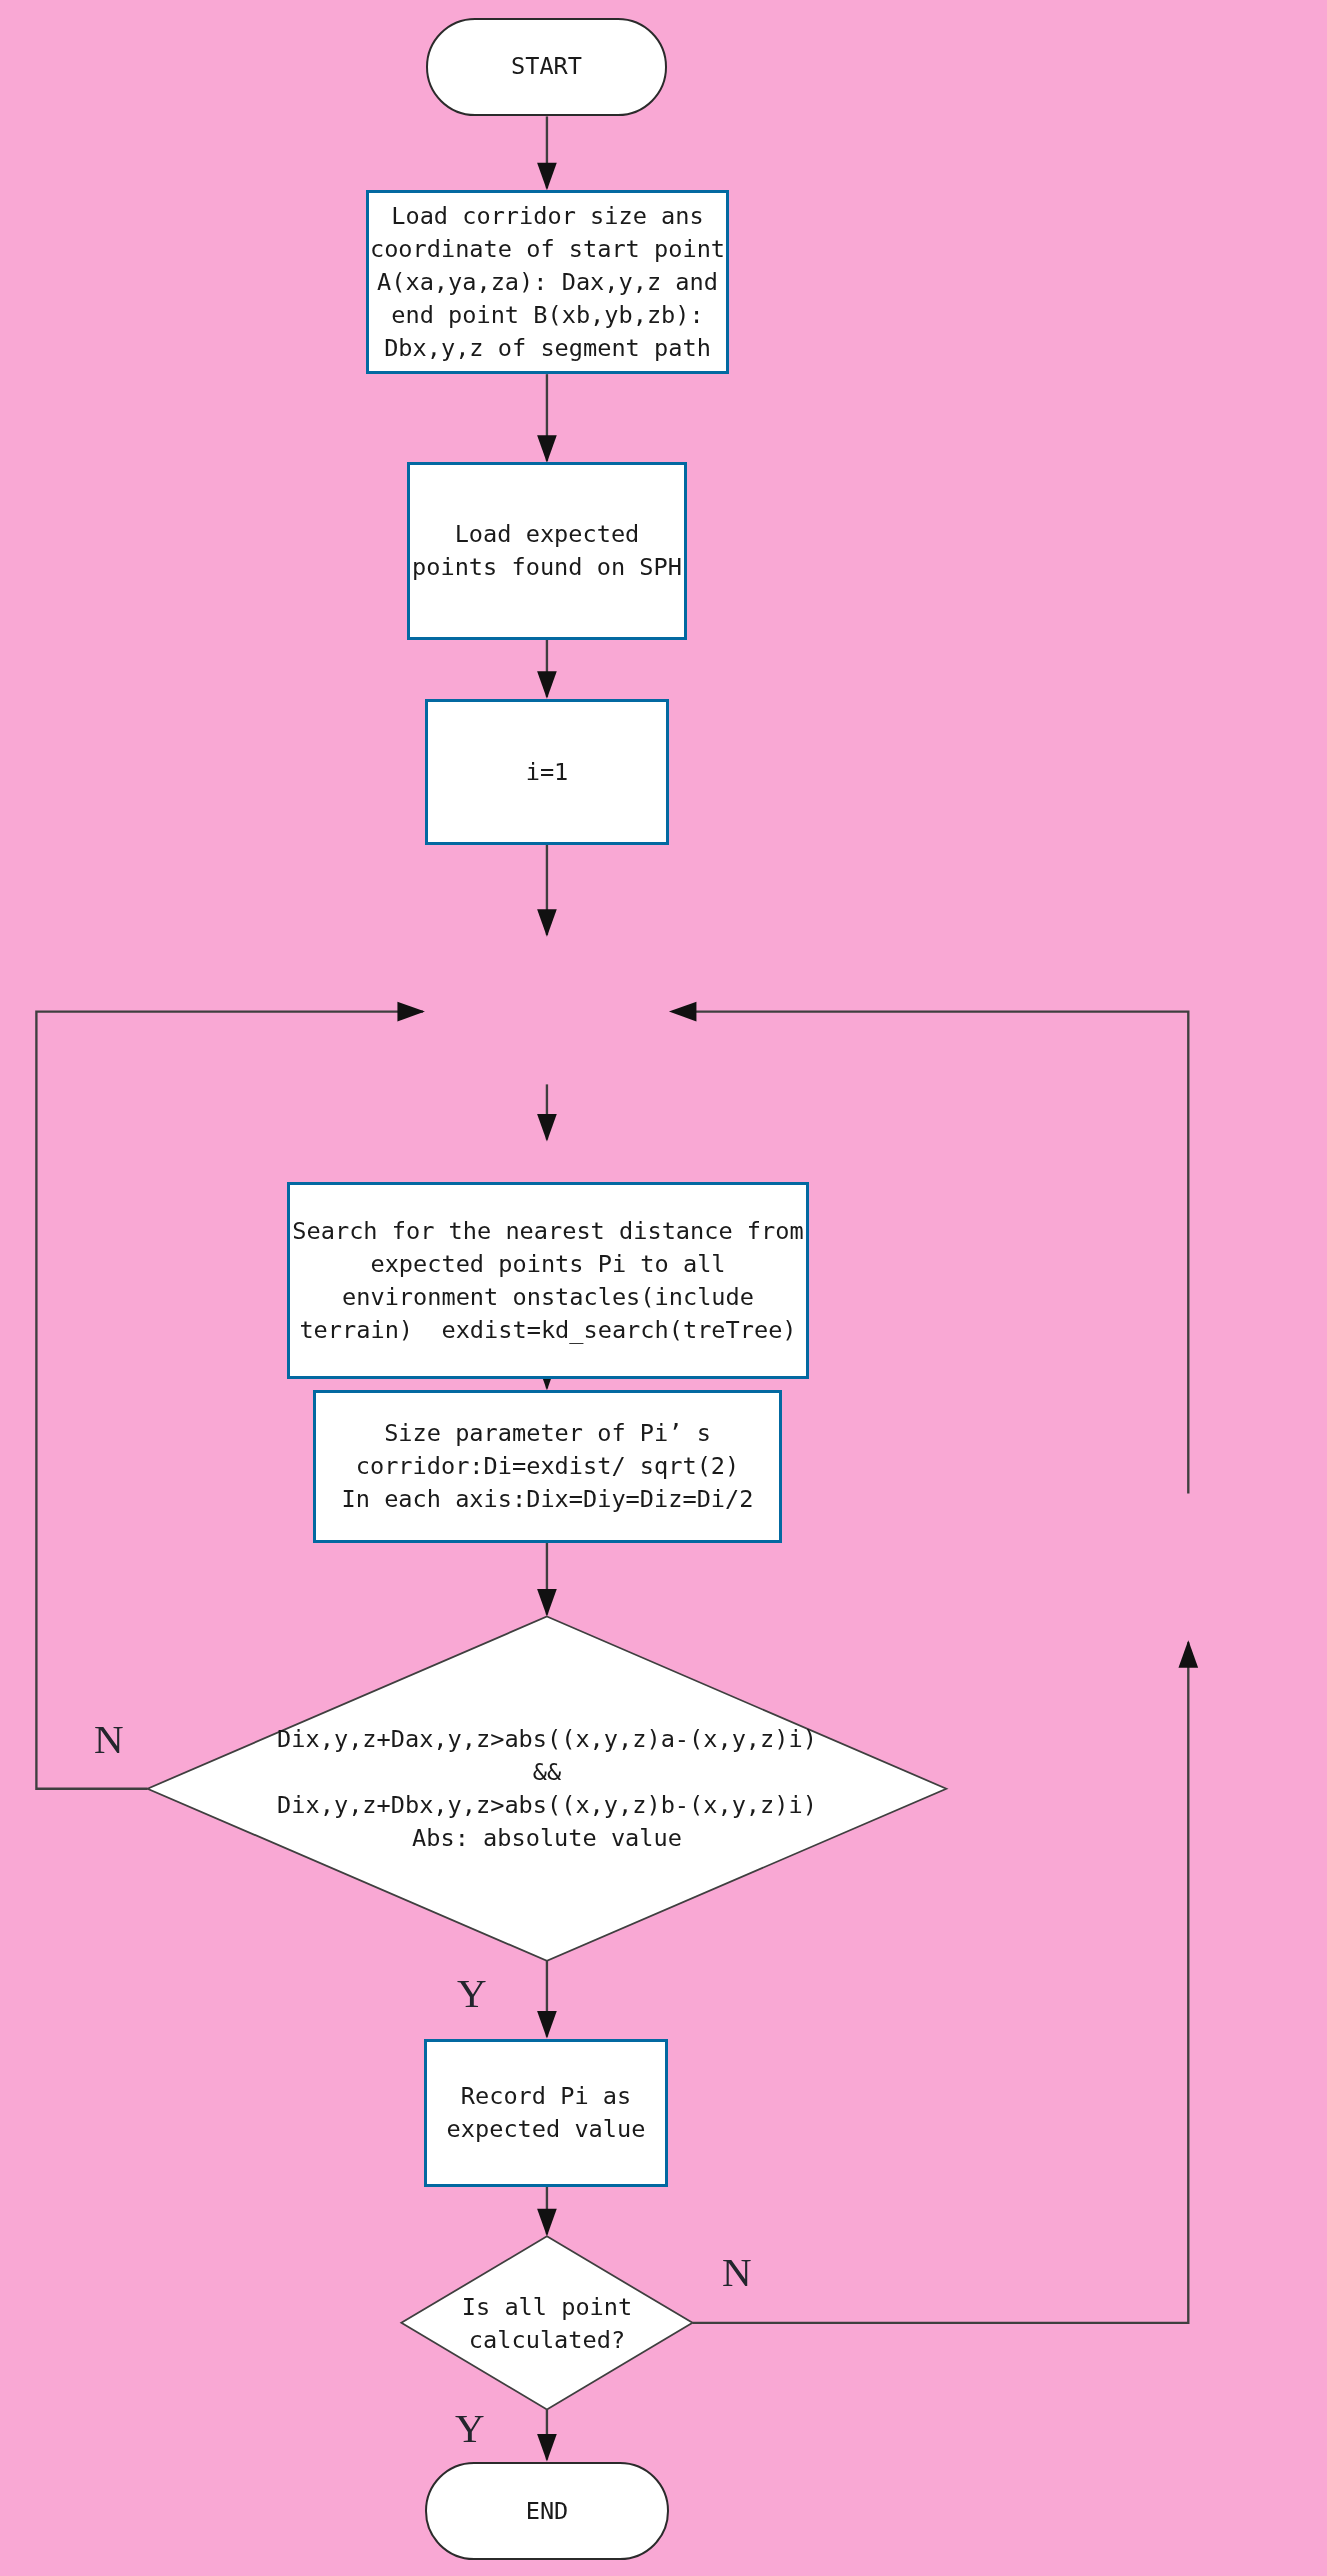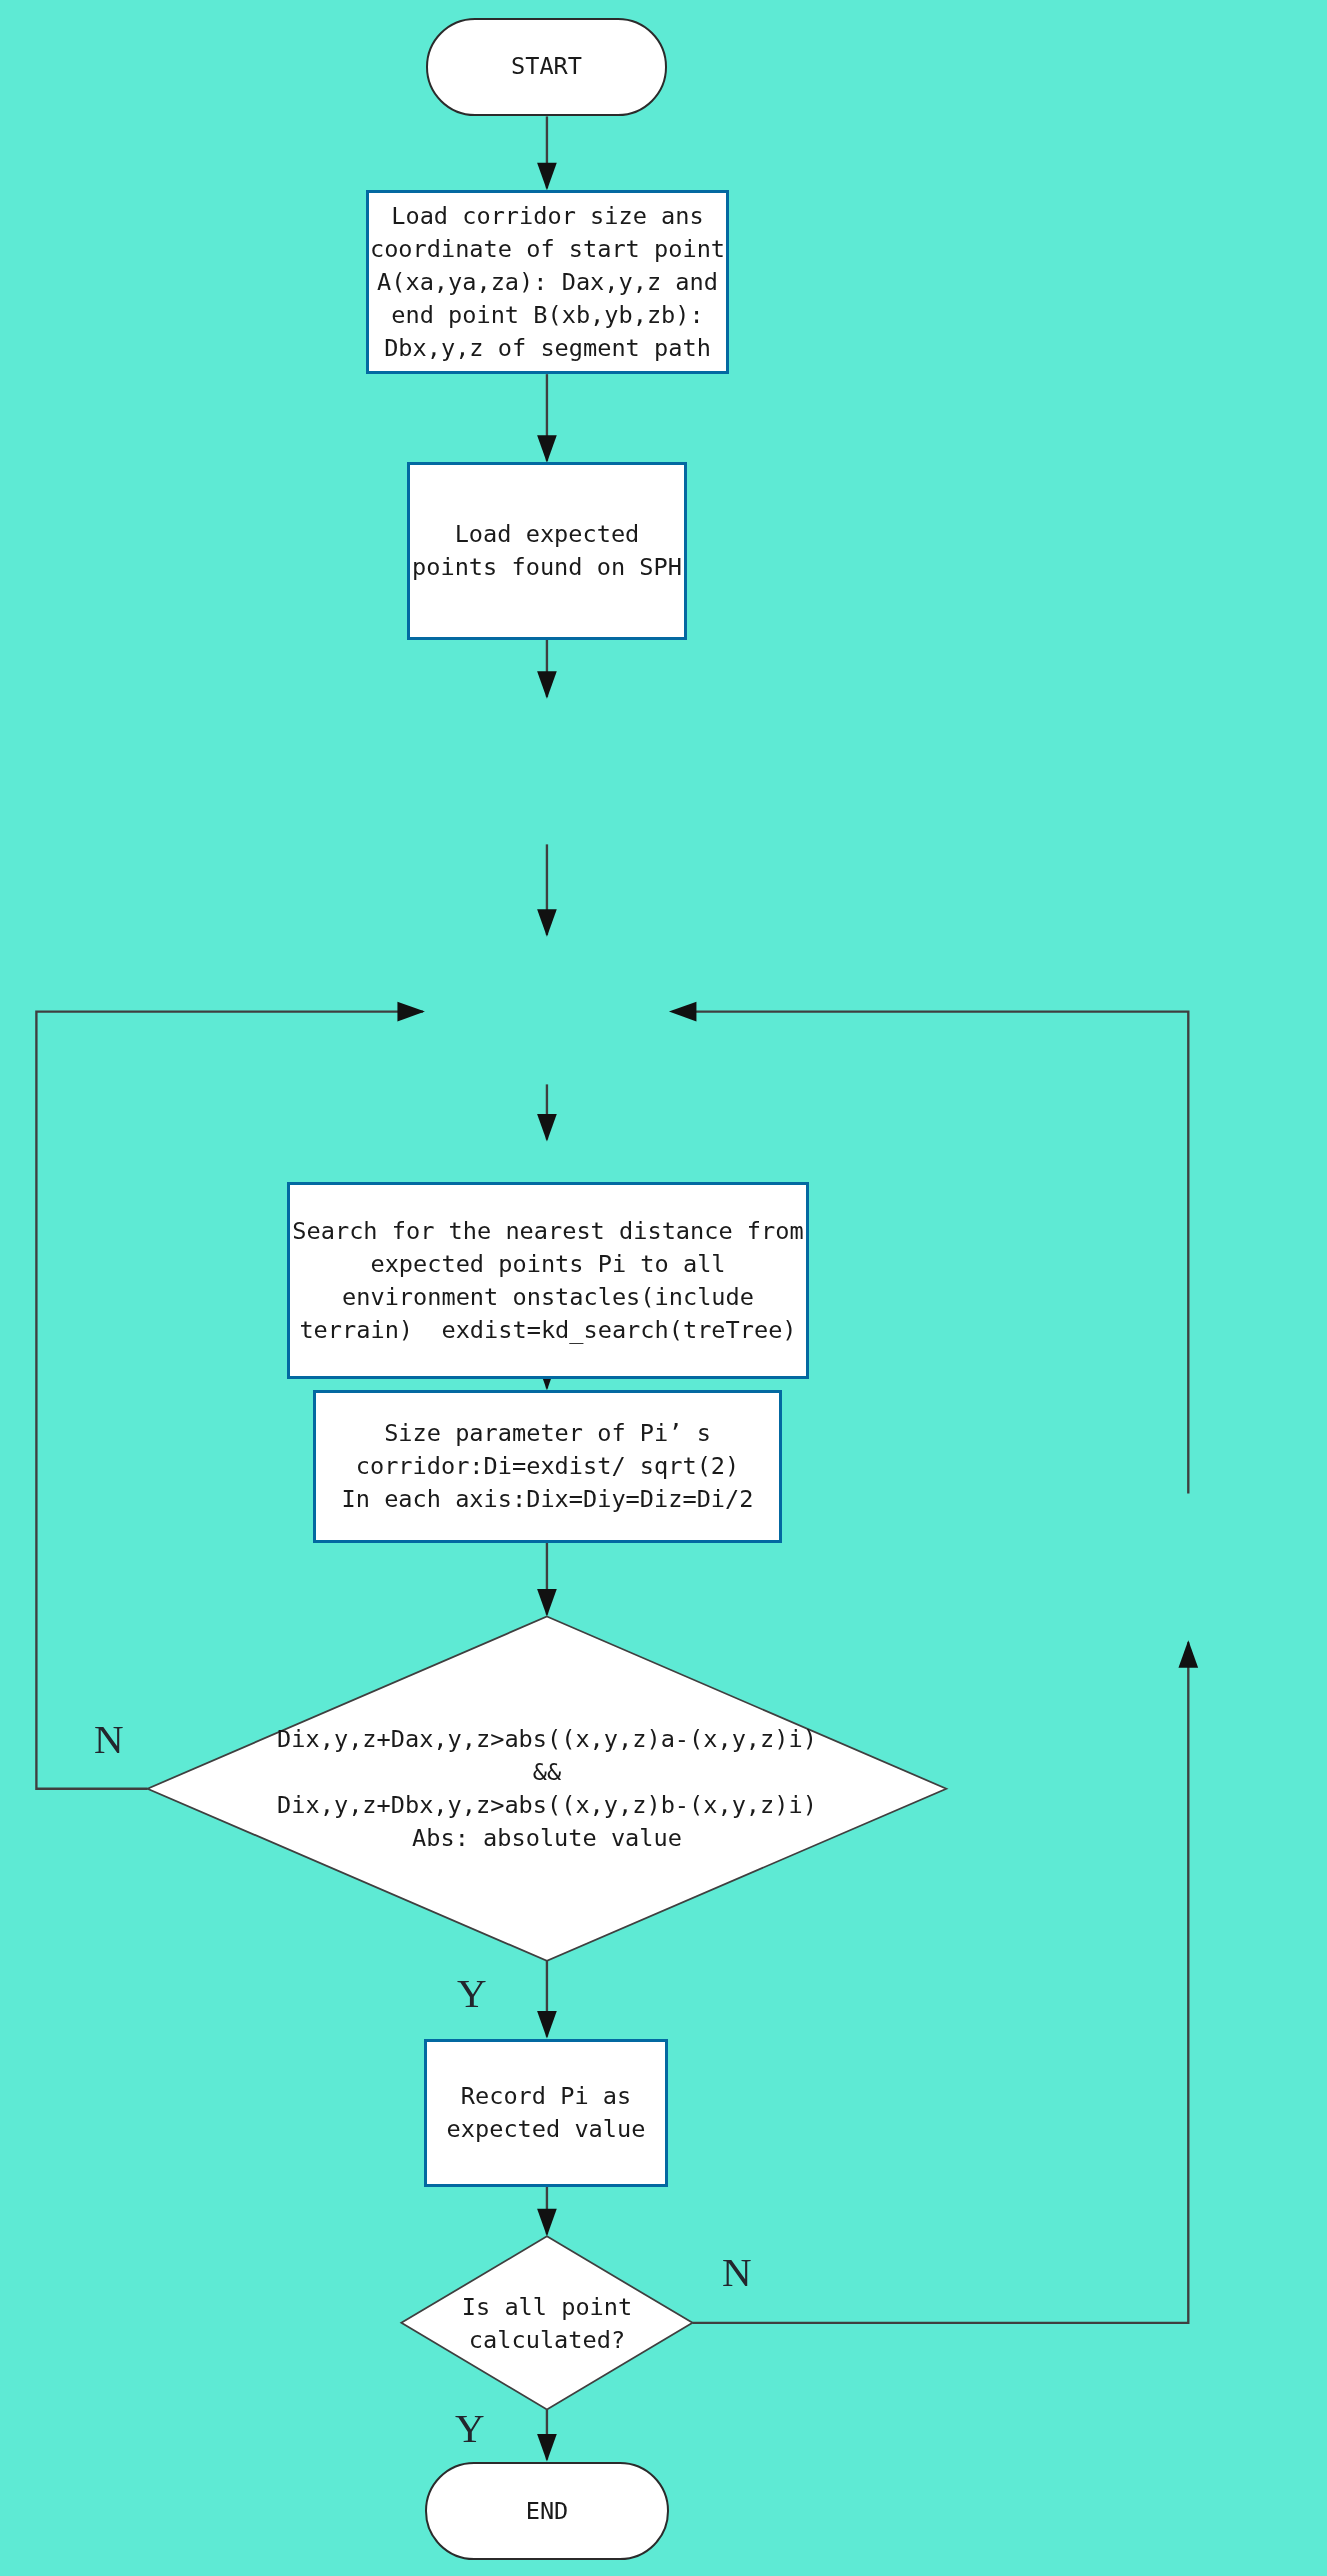--- a/index.html
+++ b/index.html
@@ -1,20 +1,20 @@
 <!DOCTYPE html>
 <html><head>
 <meta charset="utf-8">
 <style>
   html,body{margin:0;padding:0;background:#ffffff;}
   .stage{
     position:relative;
     width:1327px;
     height:2576px;
-    background:#5eead4;
+    background:#f9a8d4;
     overflow:hidden;
   }
   .wires{position:absolute;left:0;top:0;}
   .node{
     position:absolute;
     box-sizing:border-box;
     display:flex;
     align-items:center;
     justify-content:center;
     text-align:center;
@@ -102,20 +102,21 @@
 
   <div class="node rect" id="n-load1">Load corridor size ans
 coordinate of start point
 A(xa,ya,za): Dax,y,z and
 end point B(xb,yb,zb):
 Dbx,y,z of segment path</div>
 
   <div class="node rect" id="n-load2">Load expected
 points found on SPH</div>
 
+  <div class="node rect" id="n-init">i=1</div>
 
 
   <div class="node rect" id="n-search">Search for the nearest distance from
 expected points Pi to all
 environment onstacles(include
 terrain)  exdist=kd_search(treTree)</div>
 
   <div class="node rect" id="n-size">Size parameter of Pi’ s
 corridor:Di=exdist/ sqrt(2)
 In each axis:Dix=Diy=Diz=Di/2</div>

